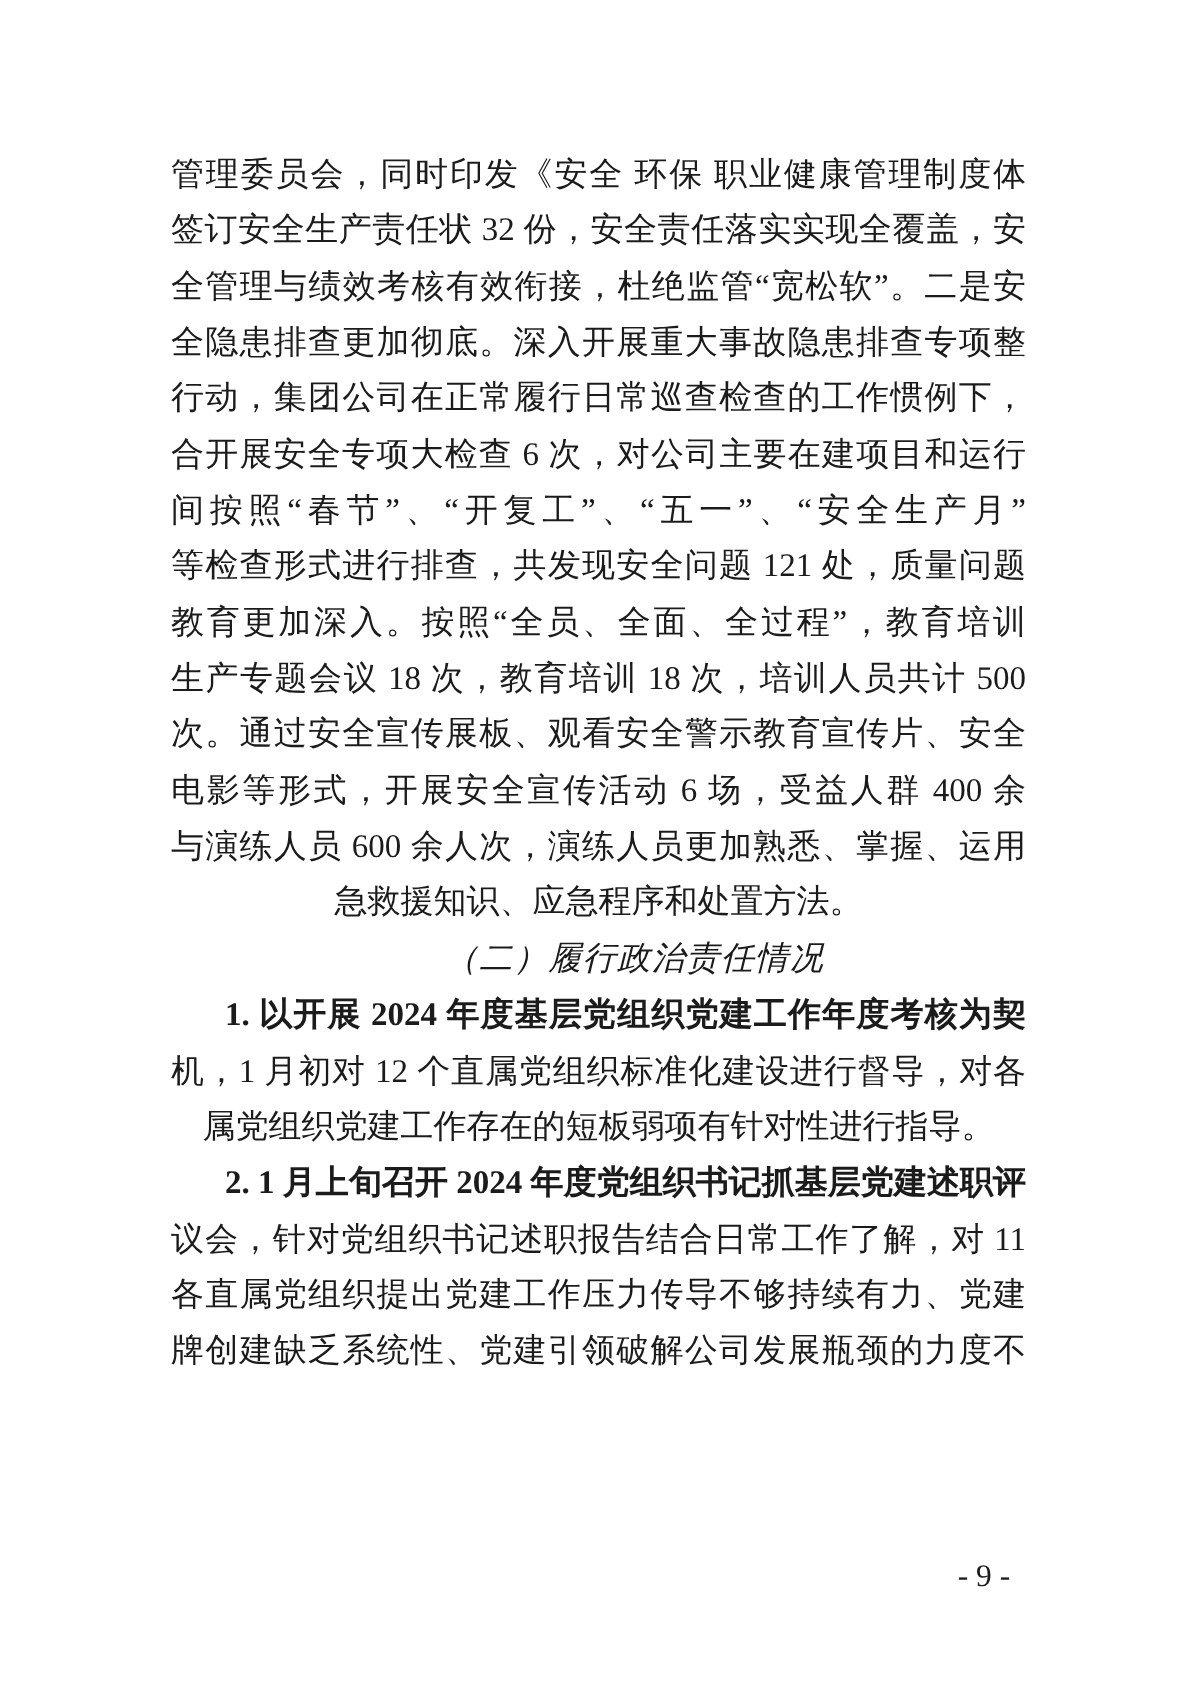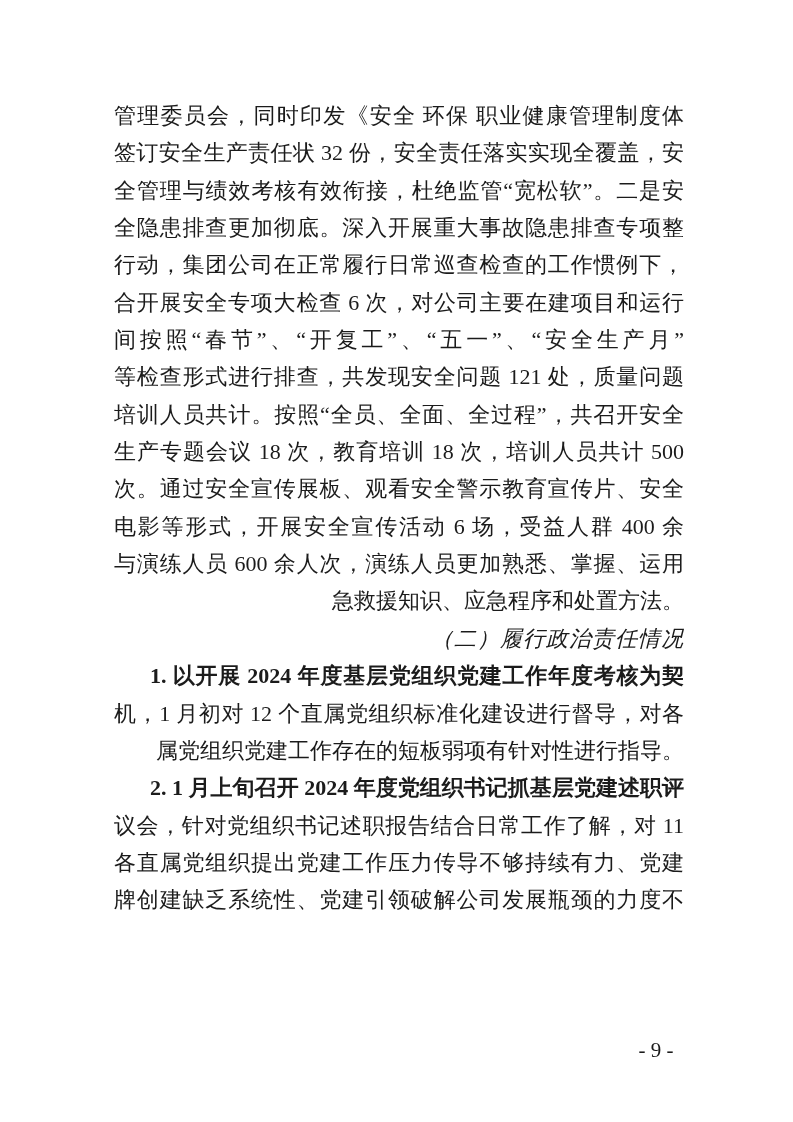--- a/index.html
+++ b/index.html
@@ -29,21 +29,21 @@
     white-space: nowrap;
     overflow: hidden;
   }
   .fill {
     white-space: normal;
     text-align: justify;
     text-align-last: justify;
     text-justify: inter-character;
   }
   .plain {
-    text-align: right;
+    text-align: center;
   }
   .heading {
     font-style: italic;
     letter-spacing: 1px;
   }
   .indent-h {
     text-indent: 48px;
     font-style: italic;
   }
   .indent-n {
@@ -67,21 +67,21 @@
 <div class="page">
   <div class="text-block">
     <div class="line fill">管理委员会，同时印发《安全 环保 职业健康管理制度体系》，</div>
     <div class="line fill">签订安全生产责任状 32 份，安全责任落实实现全覆盖，安</div>
     <div class="line fill">全管理与绩效考核有效衔接，杜绝监管“宽松软”。二是安</div>
     <div class="line fill">全隐患排查更加彻底。深入开展重大事故隐患排查专项整治</div>
     <div class="line fill">行动，集团公司在正常履行日常巡查检查的工作惯例下，结</div>
     <div class="line fill">合开展安全专项大检查 6 次，对公司主要在建项目和运行车</div>
     <div class="line fill">间按照“春节”、“开复工”、“五一”、“安全生产月”</div>
     <div class="line fill">等检查形式进行排查，共发现安全问题 121 处，质量问题 29</div>
-    <div class="line fill">培训人员共计。按照“全员、全面、全过程”，共召开安全</div>
+    <div class="line fill">教育更加深入。按照“全员、全面、全过程”，教育培训</div>
     <div class="line fill">生产专题会议 18 次，教育培训 18 次，培训人员共计 500 人</div>
     <div class="line fill">次。通过安全宣传展板、观看安全警示教育宣传片、安全微</div>
     <div class="line fill">电影等形式，开展安全宣传活动 6 场，受益人群 400 余人。</div>
     <div class="line fill">与演练人员 600 余人次，演练人员更加熟悉、掌握、运用应</div>
     <div class="line plain">急救援知识、应急程序和处置方法。</div>
     <div class="line plain heading indent-h">（二）履行政治责任情况</div>
     <div class="line fill indent-n">1. 以开展 2024 年度基层党组织党建工作年度考核为契</div>
     <div class="line fill">机，1 月初对 12 个直属党组织标准化建设进行督导，对各直</div>
     <div class="line plain">属党组织党建工作存在的短板弱项有针对性进行指导。</div>
     <div class="line fill indent-n">2. 1 月上旬召开 2024 年度党组织书记抓基层党建述职评</div>

